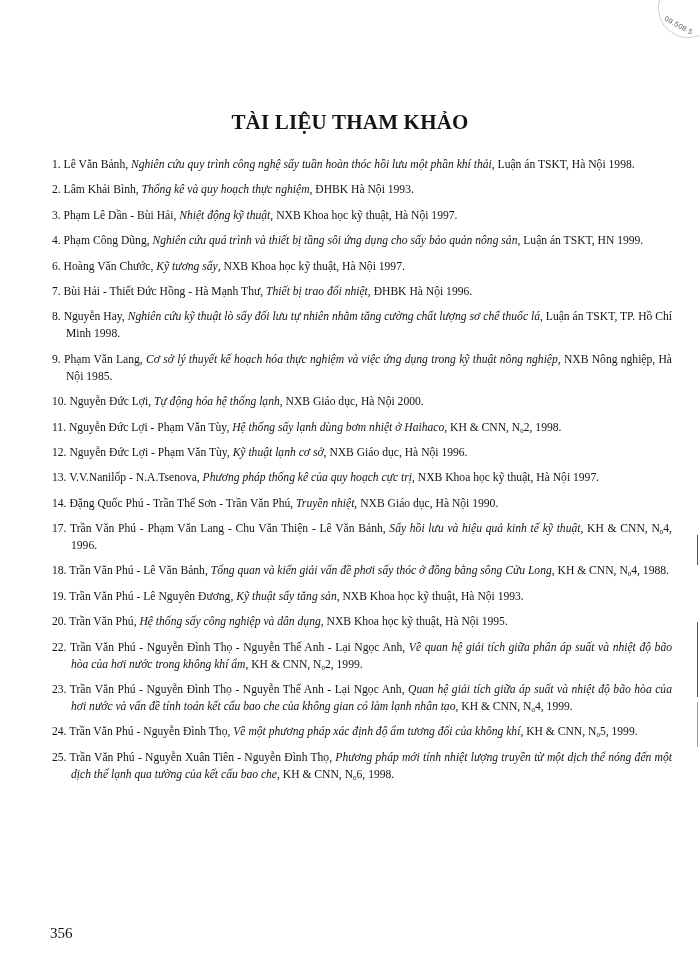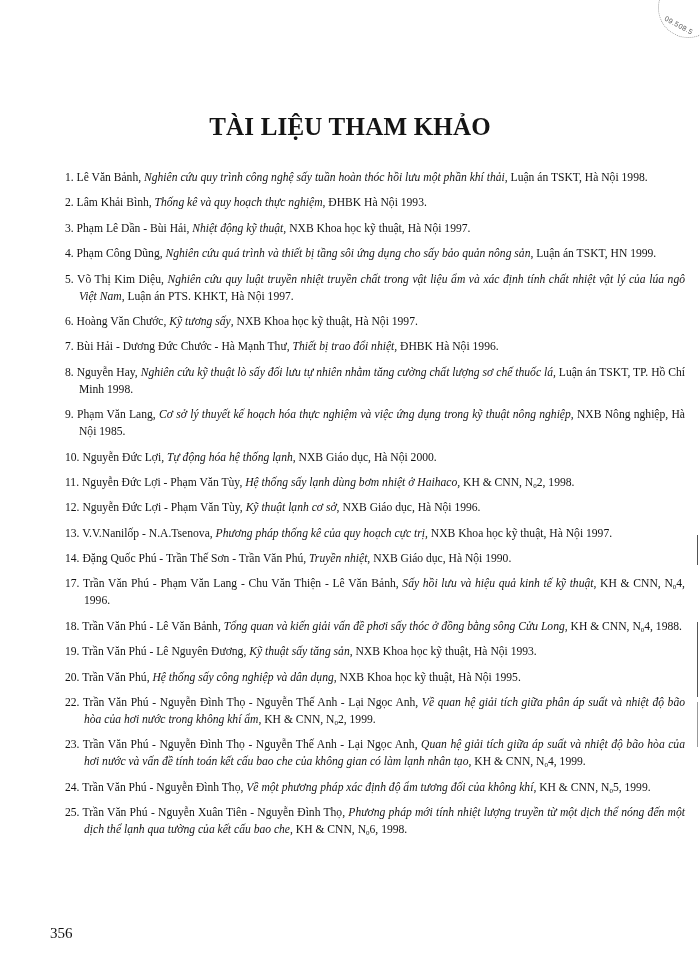--- a/index.html
+++ b/index.html
@@ -13,25 +13,25 @@
     border-radius: 50%; border: 1px dotted #9a9a9a;
     font-family: "Liberation Sans", sans-serif; font-size: 7px; color: #555;
     transform: rotate(28deg); display: flex; align-items: flex-end; justify-content: center;
     padding-bottom: 6px; box-sizing: border-box; letter-spacing: 0.5px;
   }
   .margin-line {
     position: absolute; left: 697px; width: 1px; background: #555;
   }
   .title {
     position: absolute; top: 96px; left: 0; width: 700px; text-align: center;
-    font-weight: bold; font-size: 25px; letter-spacing: 0.2px;
+    font-weight: bold; font-size: 21px; letter-spacing: 0.2px;
   }
   .refs {
     position: absolute; top: 152px; left: 48px; width: 620px;
-    margin: 17px; padding: 0; list-style: none;
+    margin: 4px; padding: 0; list-style: none;
   }
   .ref {
     font-size: 11.6px; line-height: 17px; margin: 0 0 8.4px 0;
     padding-left: 14px; text-indent: -14px; text-align: justify;
   }
   .ref.two { padding-left: 19px; text-indent: -19px; }
   .ref .num { }
   .ref i { font-style: italic; }
   .ref sub { font-size: 7px; vertical-align: -2px; line-height: 0; }
   .page-num {
@@ -48,23 +48,22 @@
 <div class="margin-line" style="top:622px;height:75px;"></div>
 <div class="margin-line" style="top:702px;height:45px;background:#999;"></div>
 
 <h1 class="title">TÀI LIỆU THAM KHẢO</h1>
 
 <ol class="refs">
     <li class="ref"><span class="num">1.</span> <span>Lê Văn Bảnh, </span><i>Nghiên cứu quy trình công nghệ sấy tuần hoàn thóc hồi lưu một phần khí thải</i><span>, Luận án TSKT, Hà Nội 1998.</span></li>
     <li class="ref"><span class="num">2.</span> <span>Lâm Khải Bình, </span><i>Thống kê và quy hoạch thực nghiệm</i><span>, ĐHBK Hà Nội 1993.</span></li>
     <li class="ref"><span class="num">3.</span> <span>Phạm Lê Dần - Bùi Hải, </span><i>Nhiệt động kỹ thuật</i><span>, NXB Khoa học kỹ thuật, Hà Nội 1997.</span></li>
     <li class="ref"><span class="num">4.</span> <span>Phạm Công Dũng, </span><i>Nghiên cứu quá trình và thiết bị tầng sôi ứng dụng cho sấy bảo quản nông sản</i><span>, Luận án TSKT, HN 1999.</span></li>
-    <li class="ref"><span class="num">5.</span> <span>Võ Thị Kim Diệu, </span><i>Nghiên cứu quy luật truyền nhiệt truyền chất trong vật liệu ẩm và xác định tính chất nhiệt vật lý của lúa ngô Việt Nam</i><span>, Luận án PTS. KHKT, Hà Nội 1997.</span></li>
     <li class="ref"><span class="num">6.</span> <span>Hoàng Văn Chước, </span><i>Kỹ tương sấy</i><span>, NXB Khoa học kỹ thuật, Hà Nội 1997.</span></li>
-    <li class="ref"><span class="num">7.</span> <span>Bùi Hải - Dương Đức Chước - Hà Mạnh Thư, </span><i>Thiết bị trao đổi nhiệt</i><span>, ĐHBK Hà Nội 1996.</span></li>
+    <li class="ref"><span class="num">7.</span> <span>Bùi Hải - Thiết Đức Hồng - Hà Mạnh Thư, </span><i>Thiết bị trao đổi nhiệt</i><span>, ĐHBK Hà Nội 1996.</span></li>
     <li class="ref"><span class="num">8.</span> <span>Nguyễn Hay, </span><i>Nghiên cứu kỹ thuật lò sấy đối lưu tự nhiên nhằm tăng cường chất lượng sơ chế thuốc lá</i><span>, Luận án TSKT, TP. Hồ Chí Minh 1998.</span></li>
     <li class="ref"><span class="num">9.</span> <span>Phạm Văn Lang, </span><i>Cơ sở lý thuyết kế hoạch hóa thực nghiệm và việc ứng dụng trong kỹ thuật nông nghiệp</i><span>, NXB Nông nghiệp, Hà Nội 1985.</span></li>
     <li class="ref two"><span class="num">10.</span> <span>Nguyễn Đức Lợi, </span><i>Tự động hóa hệ thống lạnh</i><span>, NXB Giáo dục, Hà Nội 2000.</span></li>
     <li class="ref two"><span class="num">11.</span> <span>Nguyễn Đức Lợi - Phạm Văn Tùy, </span><i>Hệ thống sấy lạnh dùng bơm nhiệt ở Haihaco</i><span>, KH &amp; CNN, N</span><sub>0</sub><span>2, 1998.</span></li>
     <li class="ref two"><span class="num">12.</span> <span>Nguyễn Đức Lợi - Phạm Văn Tùy, </span><i>Kỹ thuật lạnh cơ sở</i><span>, NXB Giáo dục, Hà Nội 1996.</span></li>
     <li class="ref two"><span class="num">13.</span> <span>V.V.Nanilốp - N.A.Tsenova, </span><i>Phương pháp thống kê của quy hoạch cực trị</i><span>, NXB Khoa học kỹ thuật, Hà Nội 1997.</span></li>
     <li class="ref two"><span class="num">14.</span> <span>Đặng Quốc Phú - Trần Thế Sơn - Trần Văn Phú, </span><i>Truyền nhiệt</i><span>, NXB Giáo dục, Hà Nội 1990.</span></li>
     <li class="ref two"><span class="num">17.</span> <span>Trần Văn Phú - Phạm Văn Lang - Chu Văn Thiện - Lê Văn Bảnh, </span><i>Sấy hồi lưu và hiệu quả kinh tế kỹ thuật</i><span>, KH &amp; CNN, N</span><sub>0</sub><span>4, 1996.</span></li>
     <li class="ref two"><span class="num">18.</span> <span>Trần Văn Phú - Lê Văn Bảnh, </span><i>Tổng quan và kiến giải vấn đề phơi sấy thóc ở đồng bằng sông Cửu Long</i><span>, KH &amp; CNN, N</span><sub>0</sub><span>4, 1988.</span></li>
     <li class="ref two"><span class="num">19.</span> <span>Trần Văn Phú - Lê Nguyên Đương, </span><i>Kỹ thuật sấy tăng sản</i><span>, NXB Khoa học kỹ thuật, Hà Nội 1993.</span></li>

